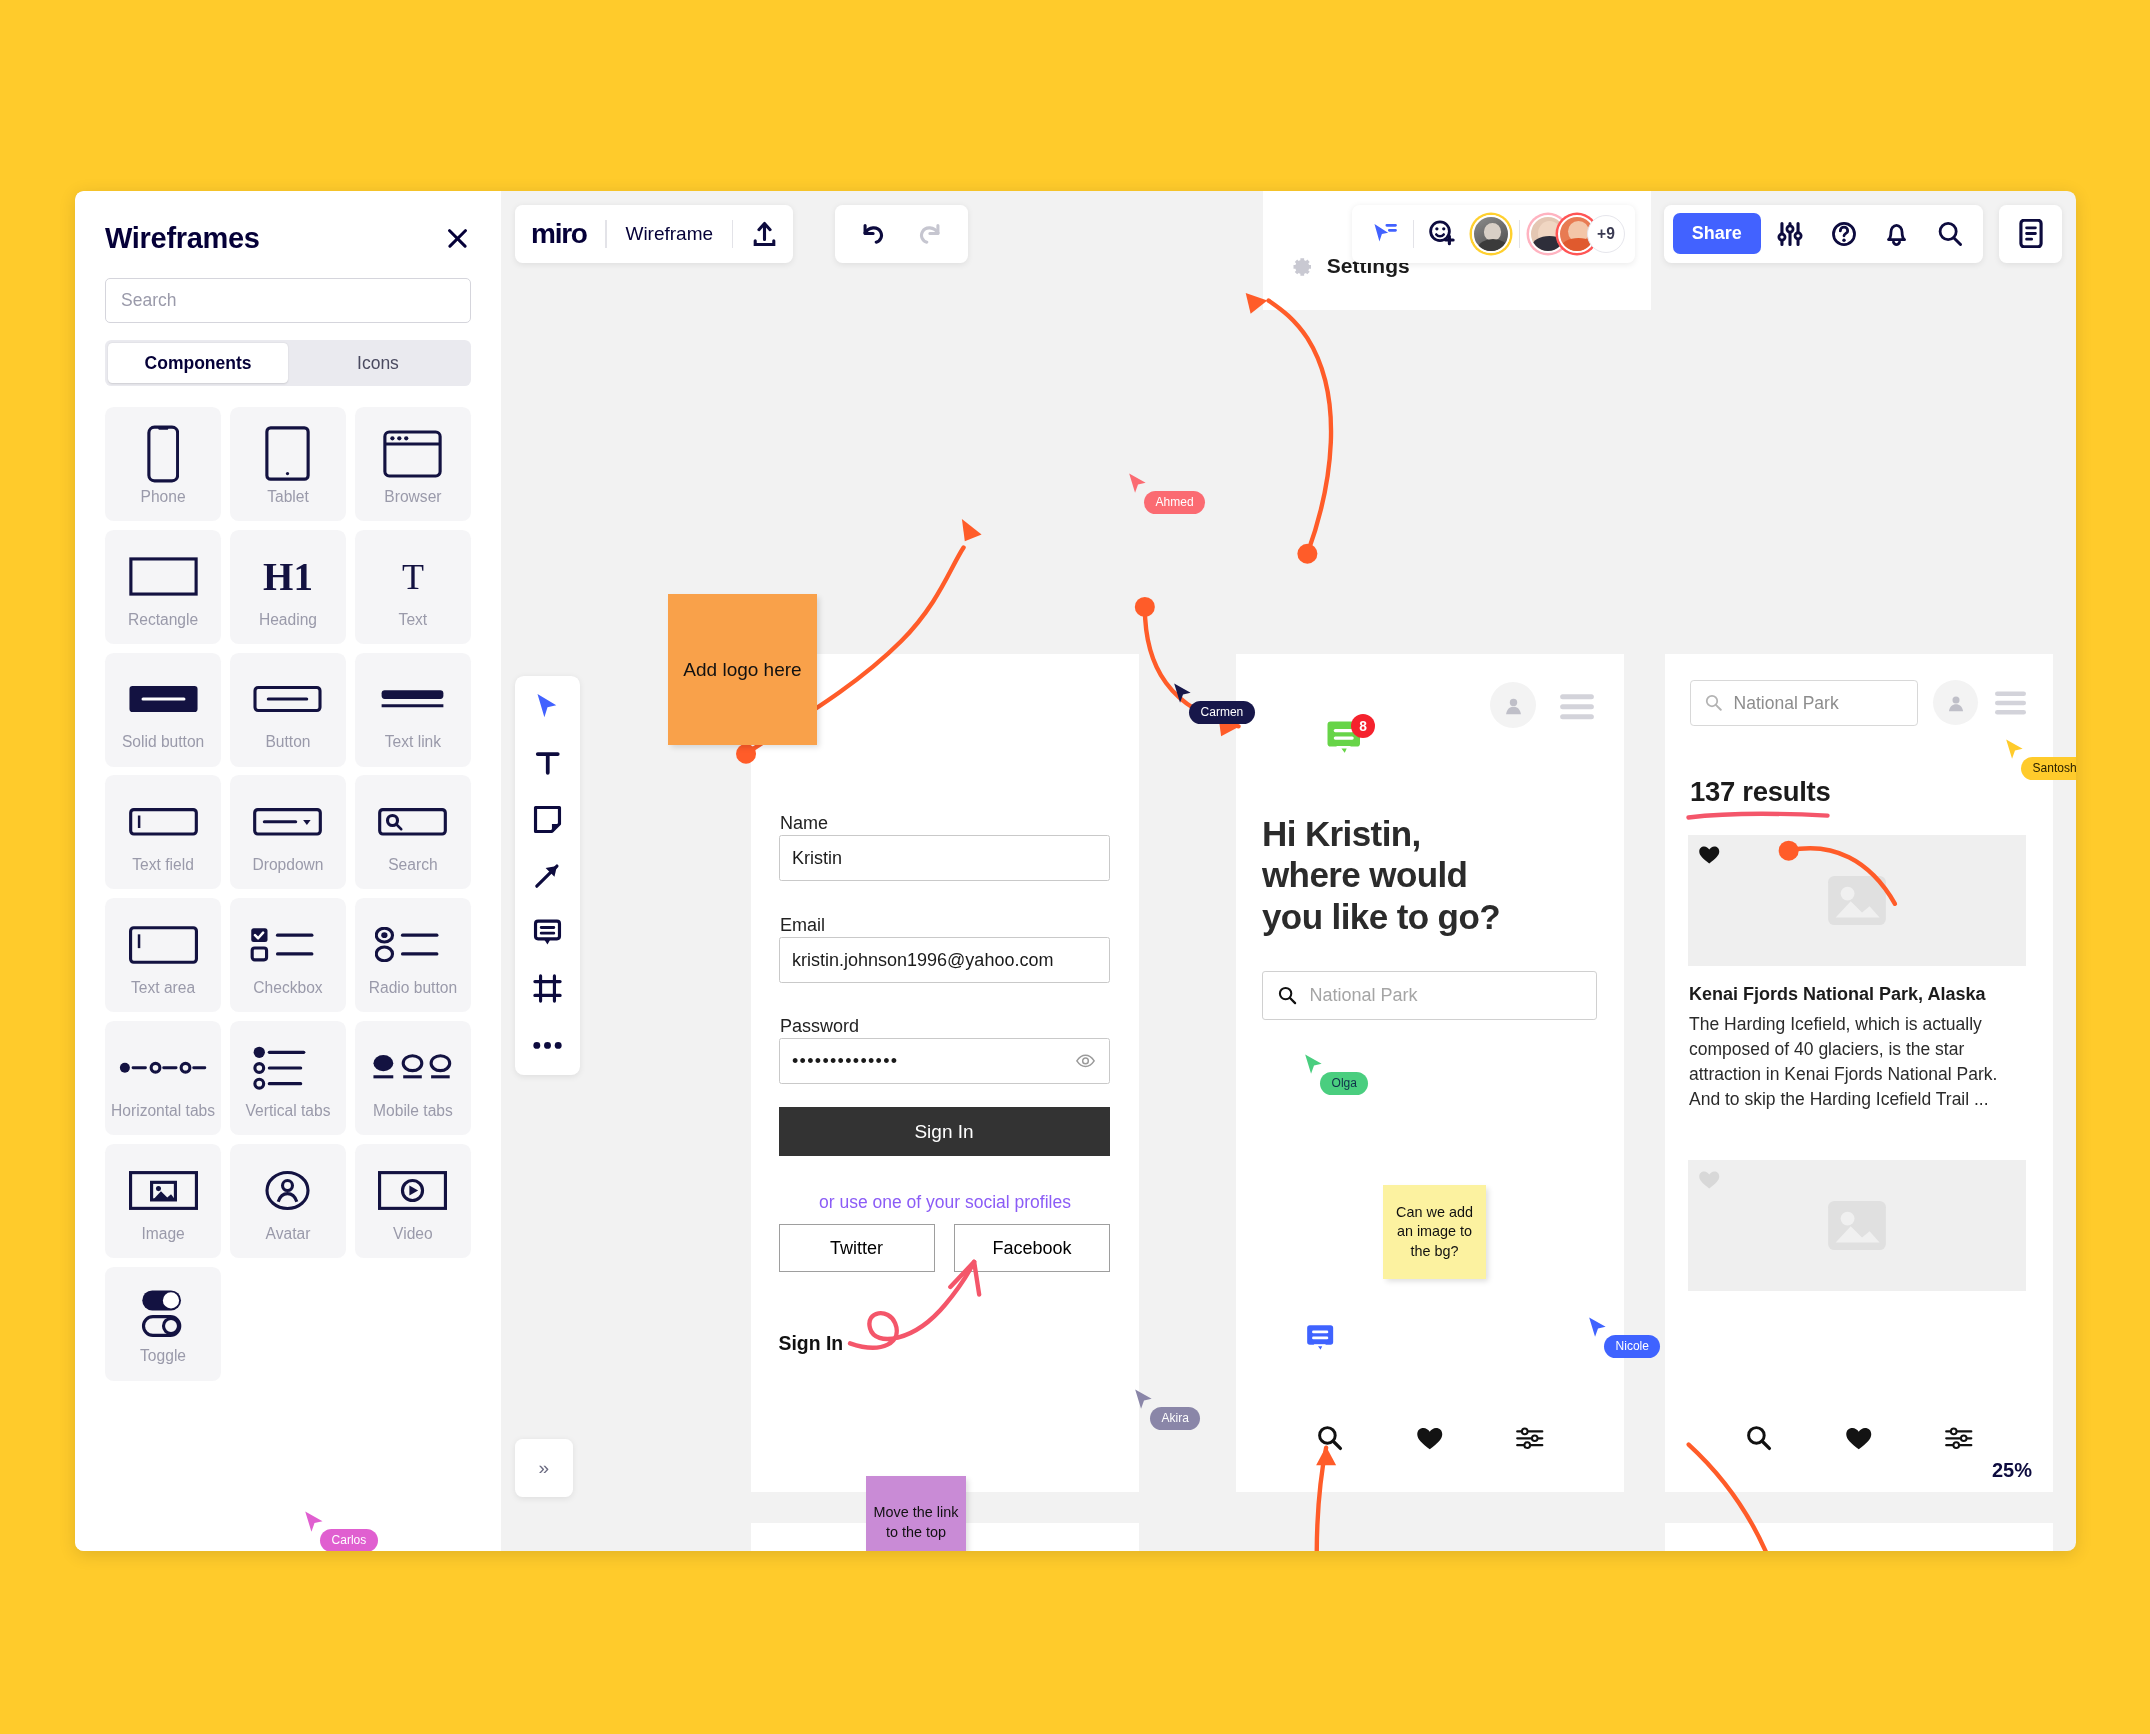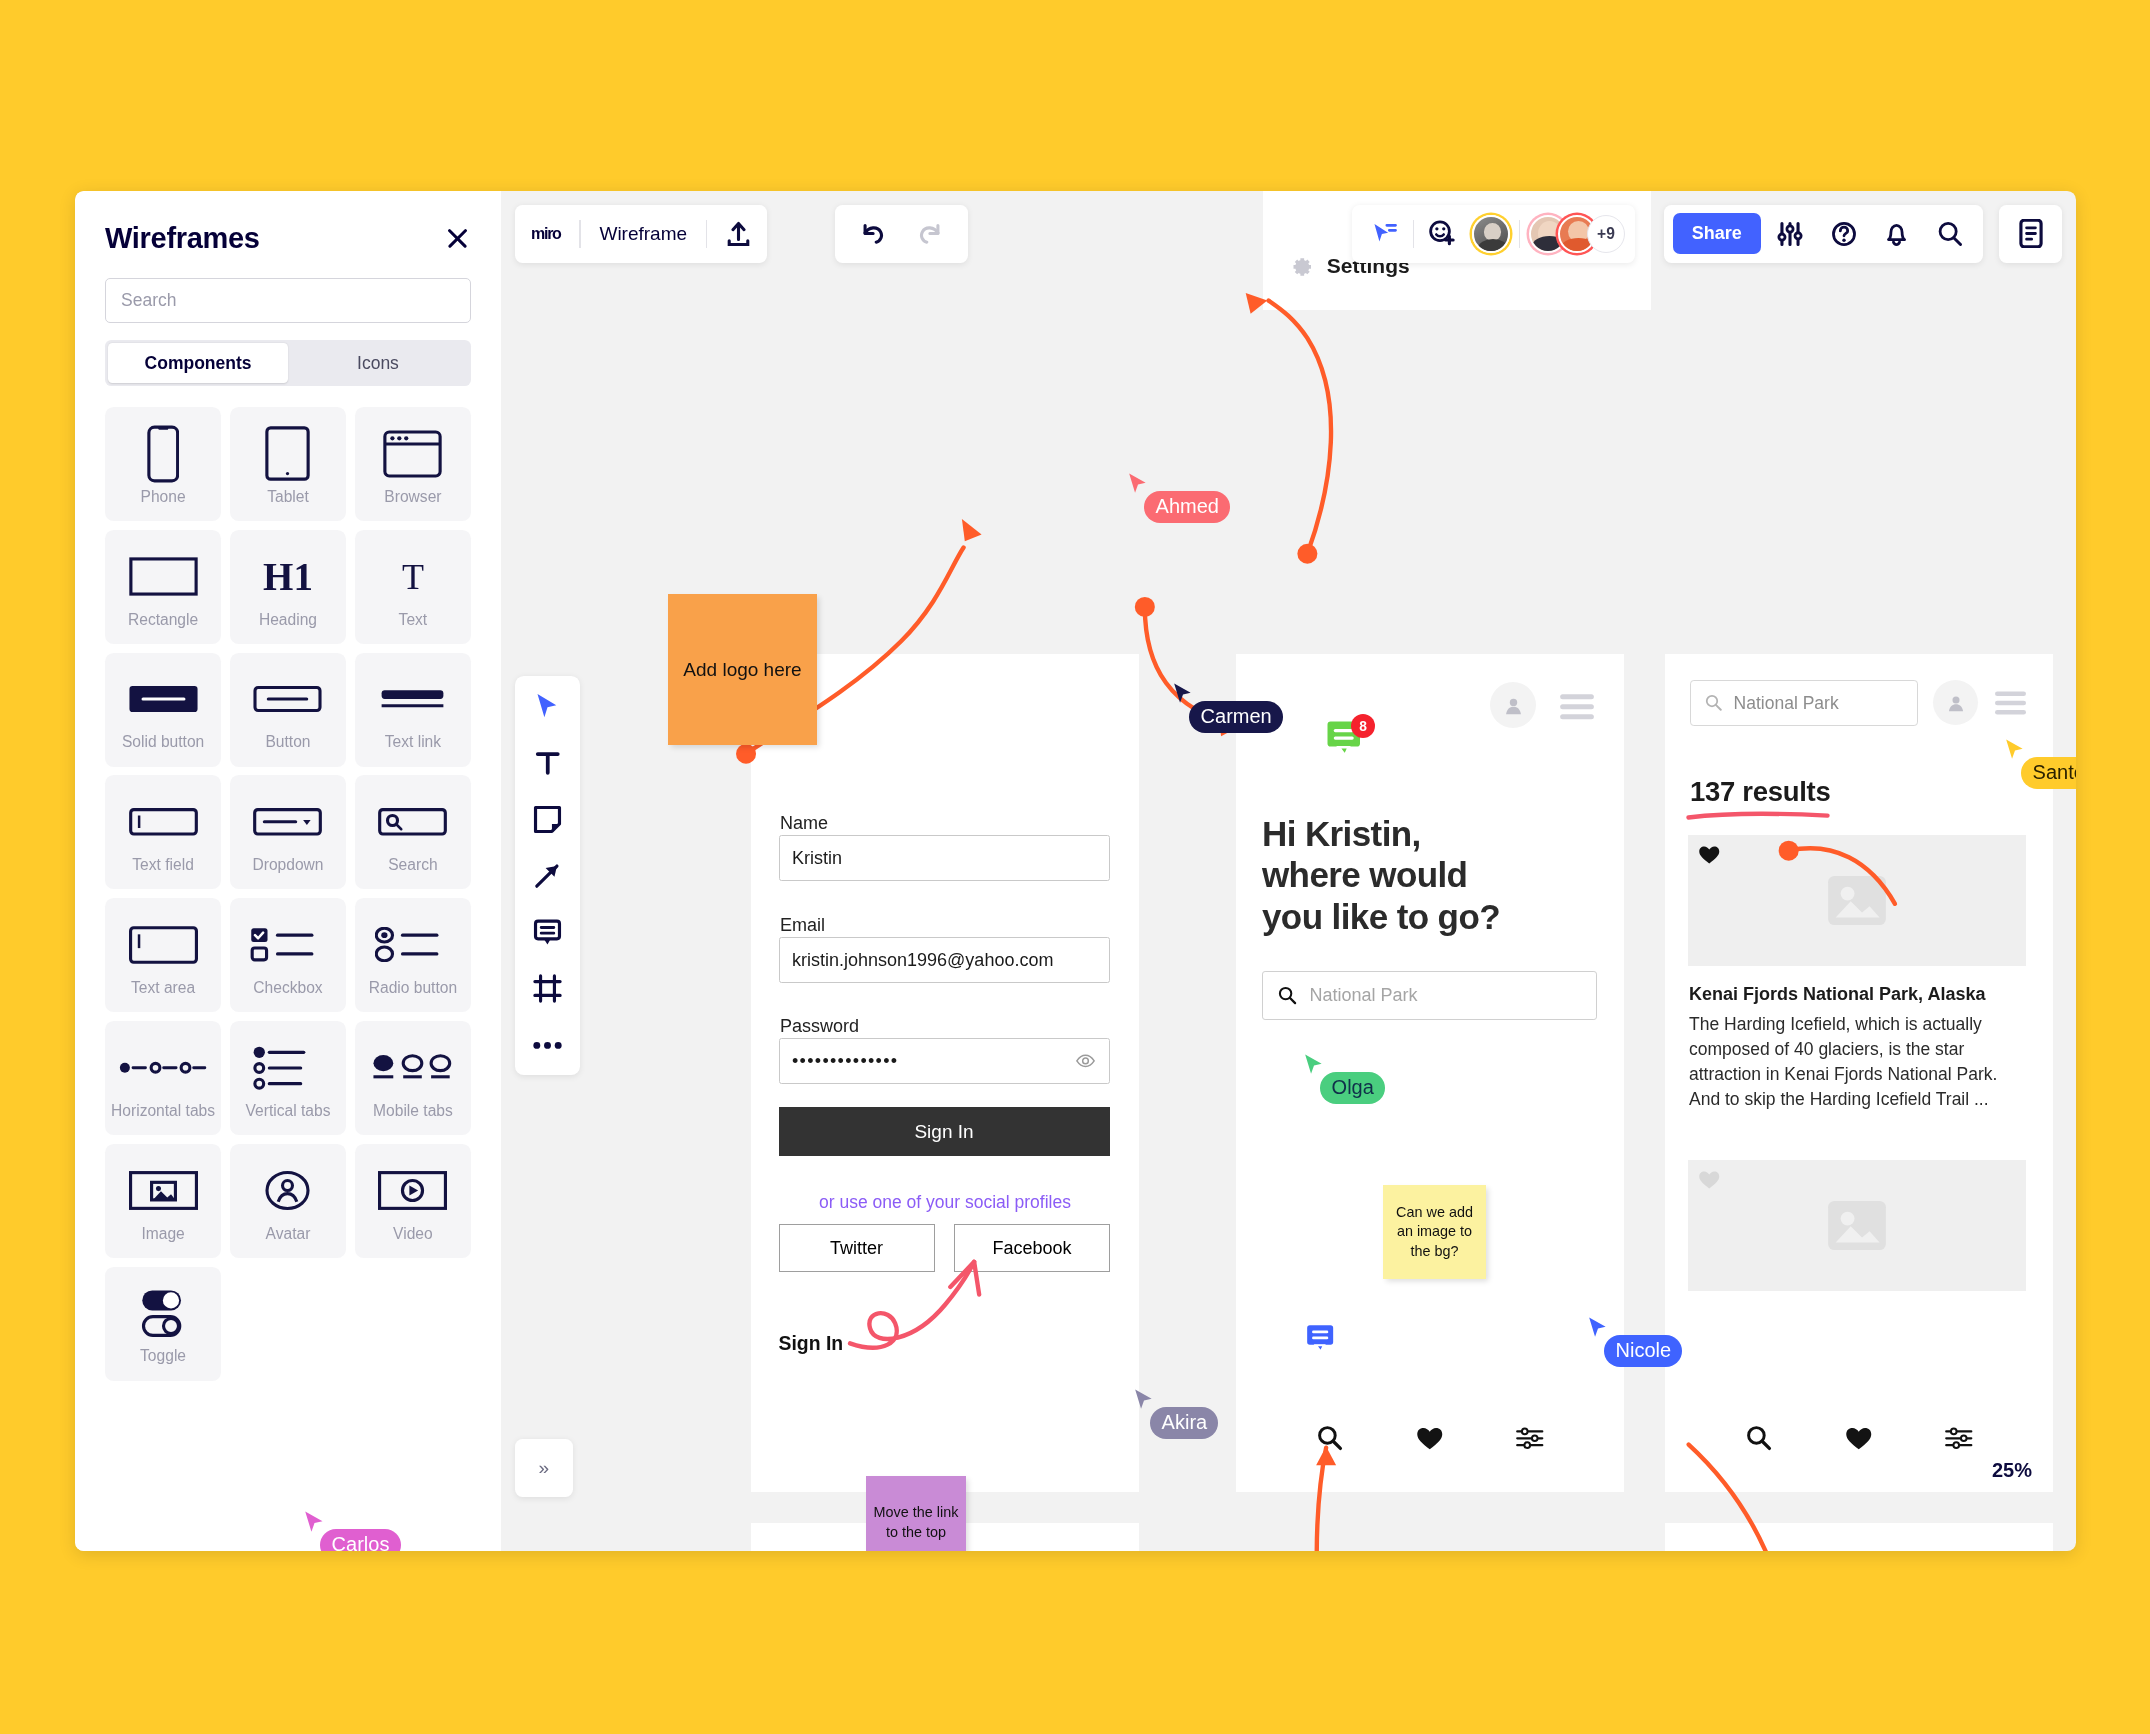--- a/index.html
+++ b/index.html
@@ -79,21 +79,21 @@
 
   
   .tb {
     position: absolute; background: #fff; border-radius: 7.5px;
     display: flex; align-items: center; height: 58px;
     box-shadow: 0 1.3px 6.3px rgba(0,0,0,.08);
     z-index: 50;
   }
   .tb .divider { width: 1.3px; height: 27.5px; background: #E3E3E8; margin: 0 2.5px; }
   .tb-item { display: flex; align-items: center; justify-content: center; padding: 0 16.3px; cursor: pointer; }
-  .miro-logo { font-size: 16px; font-weight: 700; color: #050038; letter-spacing: -1.3px; text-align: center; }
+  .miro-logo { font-size: 28px; font-weight: 700; color: #050038; letter-spacing: -1.3px; text-align: center; }
   .tb-text { font-size: 19px; color: #050038; }
 
   .avatar { width: 38px; height: 38px; border-radius: 50%; border: 2.5px solid #fff; position: relative; overflow: hidden; }
   .av-ring-y { box-shadow: 0 0 0 2.5px #FFD02F; }
   .av-ring-p { box-shadow: 0 0 0 2.5px #FFB3C0; }
   .av-ring-r { box-shadow: 0 0 0 2.5px #F55; }
   .share-btn {
     background: #4262FF; color: #fff; font-size: 18px; font-weight: 700;
     padding: 10px 19px; border-radius: 7px; cursor: pointer;
   }
@@ -108,21 +108,21 @@
   .rail .ri { width: 32.5px; height: 32.5px; display: flex; align-items: center; justify-content: center; cursor: pointer; }
 
   
   .sticky { position: absolute; display: flex; align-items: center; justify-content: center;
             text-align: center; box-shadow: 2.5px 3.1px 5.6px rgba(0,0,0,.13); color: #111; }
 
   
   .cursor { position: absolute; z-index: 60; }
   .cursor .tag {
     position: absolute; left: 16.3px; top: 19px;
-    padding: 4.4px 11.3px; border-radius: 625px; font-size: 20px; white-space: nowrap;
+    padding: 4.4px 11.3px; border-radius: 625px; font-size: 12px; white-space: nowrap;
   }
 
   .field {
     border: 1.3px solid #C9C9C9; border-radius: 2.5px; display: flex; align-items: center;
     padding: 0 12.5px; font-size: 18px; color: #1a1a1a;
   }
   .lblt { font-size: 18px; color: #222; font-weight: 400; }
 
   .ph-img { background: #EFEFEF; display: flex; align-items: center; justify-content: center; }
 

